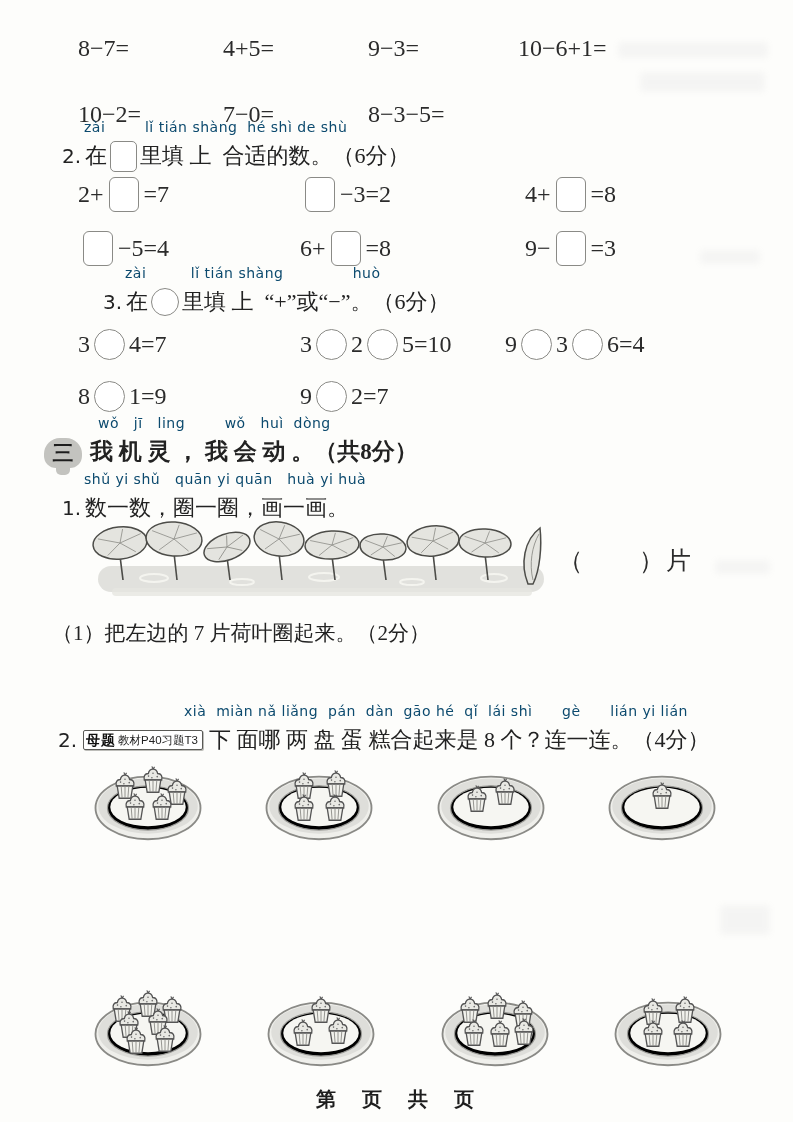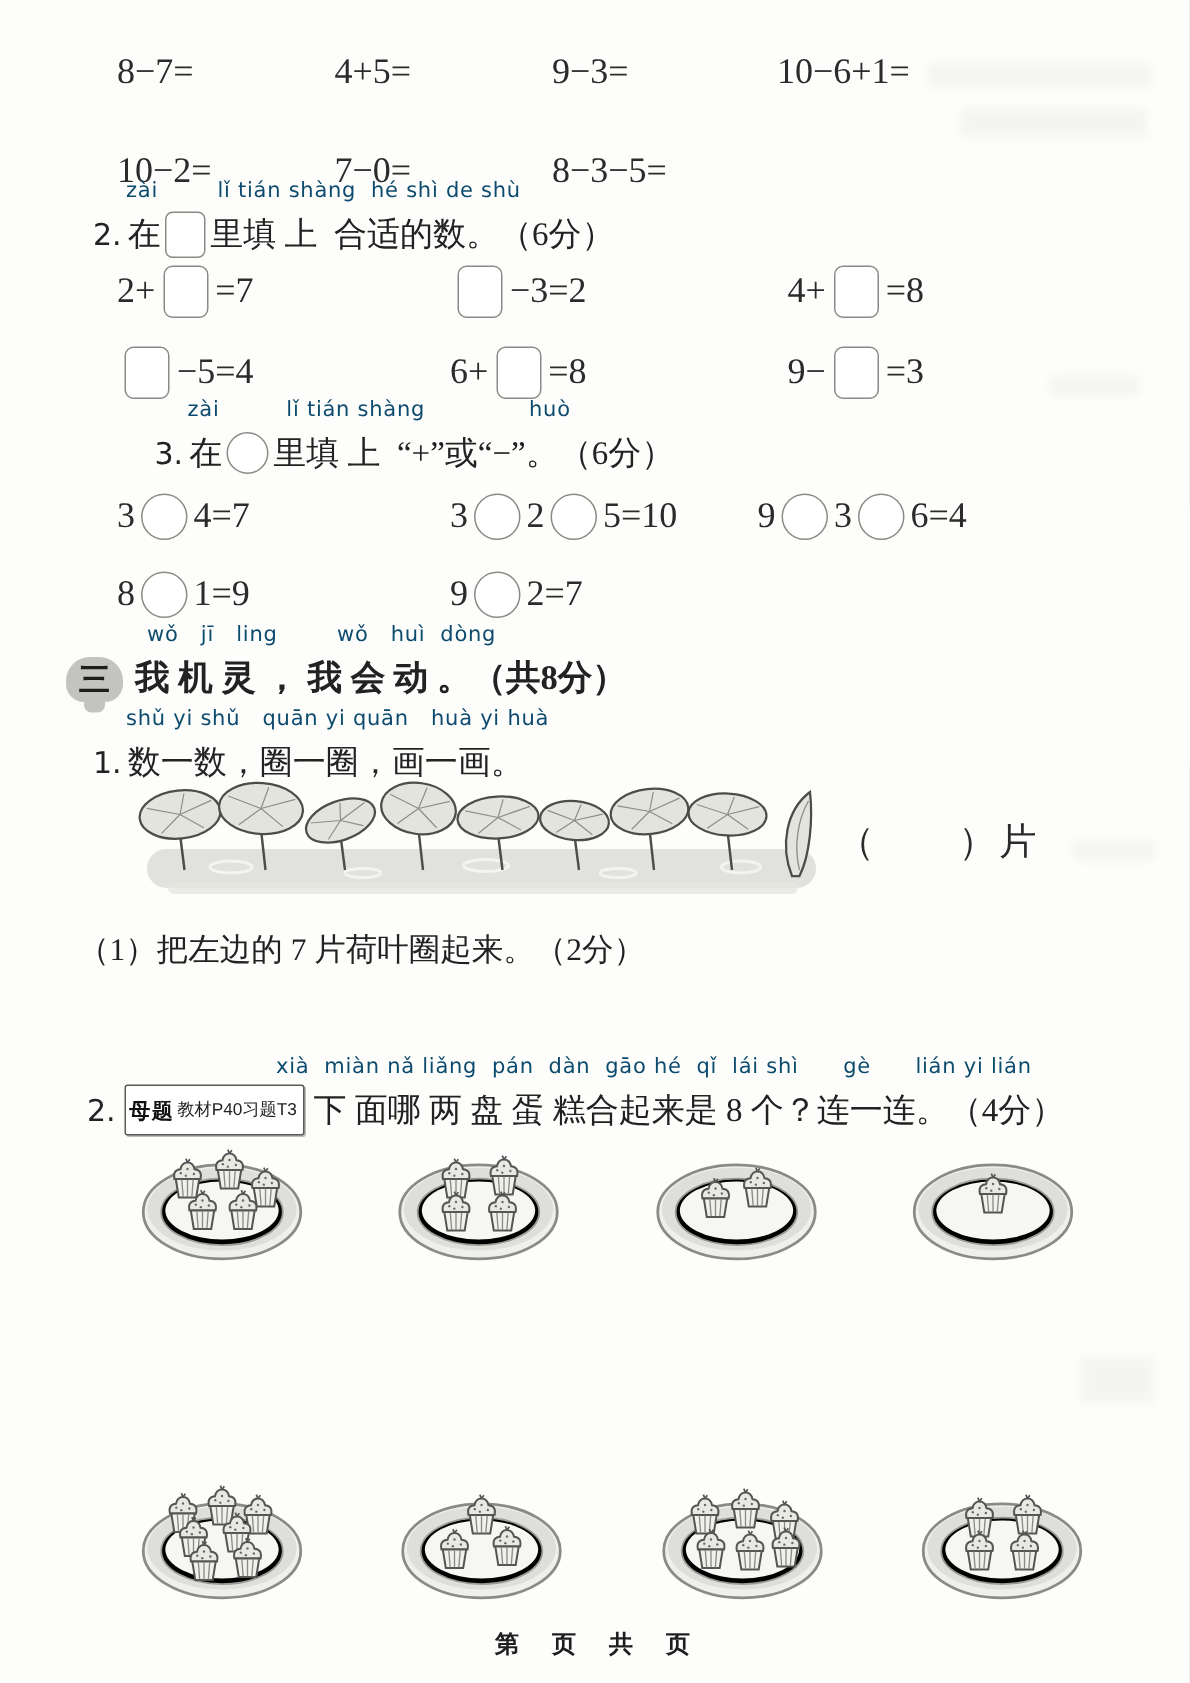--- a/index.html
+++ b/index.html
@@ -43,21 +43,21 @@
     border-radius:16px 16px 12px 12px; display:flex; align-items:center; justify-content:center;
     font-size:21px; font-weight:bold; color:#1d1d1d;
   }
   .sec-badge::after {
     content:""; position:absolute; left:12px; bottom:-7px; width:14px; height:9px;
     background:#c3c3bf; border-radius:0 0 5px 5px;
   }
   
   .source-badge {
     display:inline-flex; align-items:center; border:1.3px solid #5a5a56;
-    border-radius:2px; padding:0 4px 0 2px; margin:0 6px 0 2px; height:34px; background:#fff;
+    border-radius:2px; padding:0 4px 0 2px; margin:0 6px 0 2px; height:20px; background:#fff;
     box-shadow:1px 1px 0 #bdbdb9;
   }
   .source-badge .mu {
     font-family:"Liberation Sans", sans-serif; font-weight:bold; font-size:14px; color:#111;
     letter-spacing:1px; margin-right:2px;
   }
   .source-badge .src {
     font-family:"Liberation Sans", sans-serif; font-size:11.5px; color:#222;
   }
   
@@ -65,21 +65,21 @@
   .leaf-answer { position:absolute; font-size:25px; letter-spacing:2px; white-space:pre; }
   
   .plate-row { position:absolute; display:flex; justify-content:space-between; }
   .plate { position:relative; width:128px; height:80px; }
   .plate-svg { position:absolute; left:0; top:10px; width:128px; height:70px; }
   .cupcake { position:absolute; width:27px; height:29px; transform:translate(-50%,-50%); }
   .cupcake svg { width:100%; height:100%; }
   
   .footer {
     position:absolute; left:0; right:0; text-align:center;
-    font-family:"DejaVu Sans", sans-serif; font-size:16px; font-weight:bold;
+    font-family:"DejaVu Sans", sans-serif; font-size:20px; font-weight:bold;
     color:#1e1e1e; letter-spacing:3px; white-space:pre;
   }
   
   .ghost { position:absolute; background:#9a9aa4; opacity:.08; filter:blur(3px); border-radius:3px; }
 </style>
 </head>
 <body>
 
 <div class="page">
 

